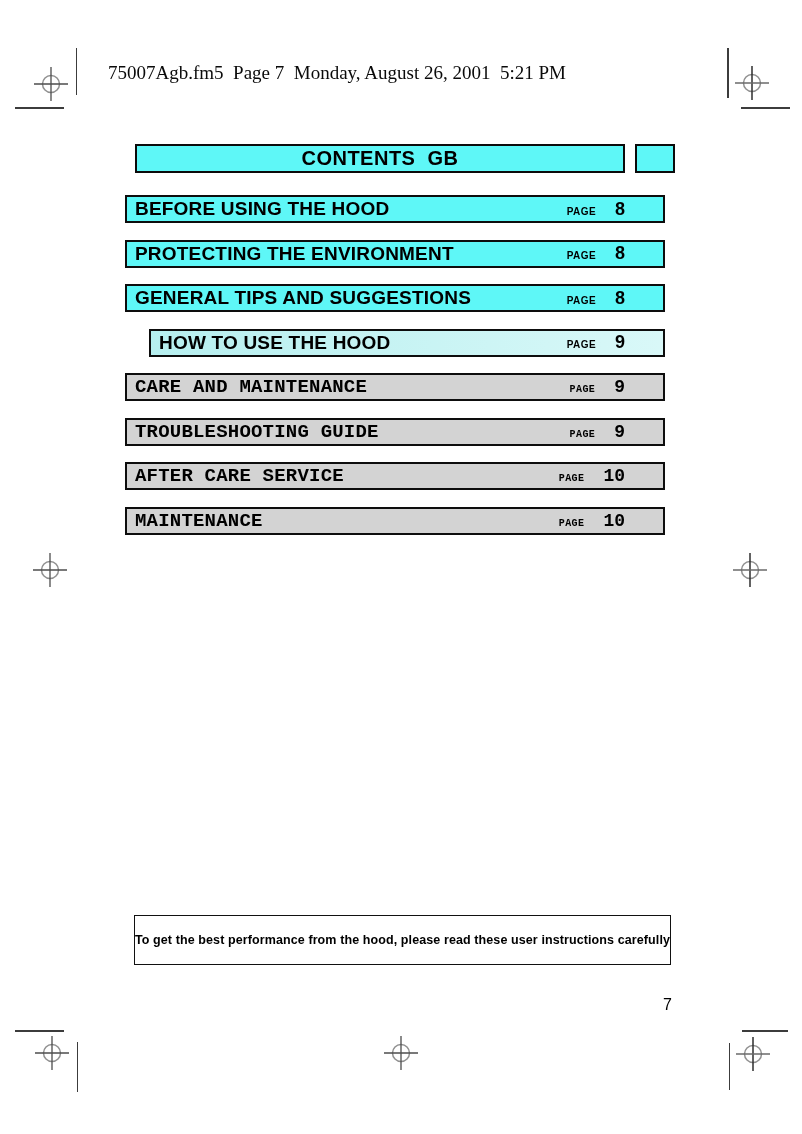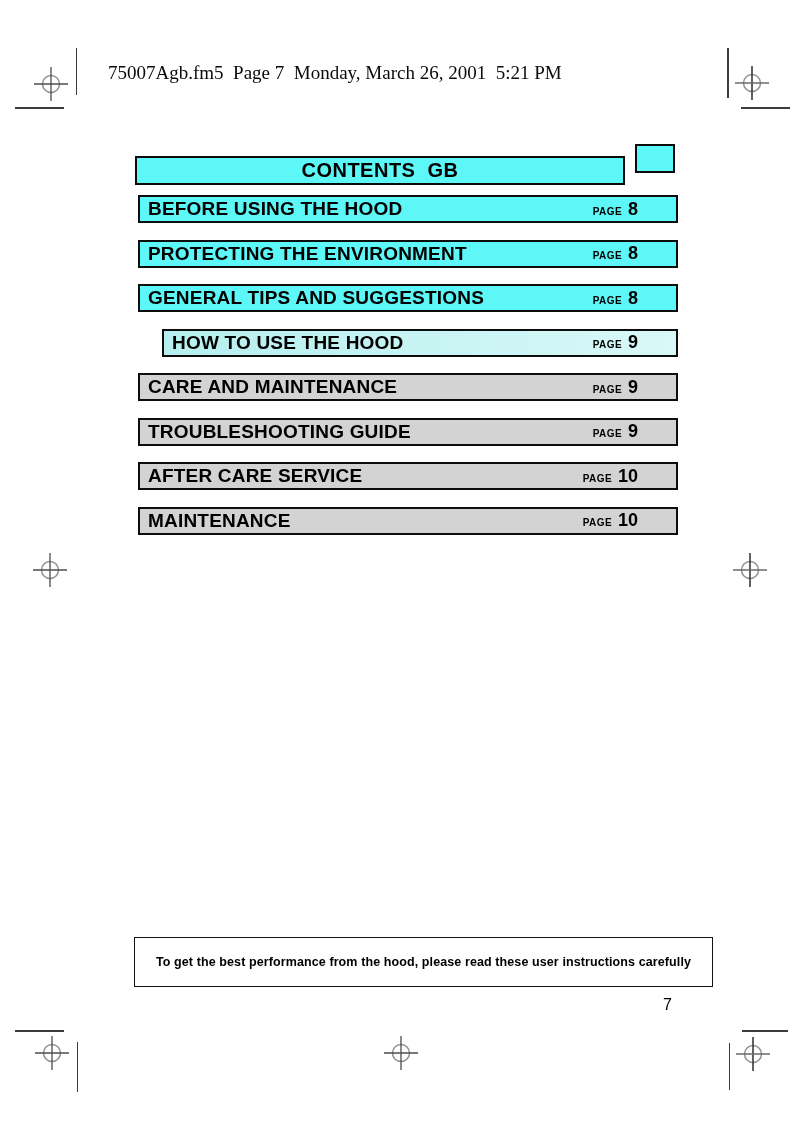--- a/index.html
+++ b/index.html
@@ -5,52 +5,52 @@
   html,body{margin:0;padding:0;background:#ffffff;}
   .sheet{position:relative;width:802px;height:1134px;background:#ffffff;overflow:hidden;
          font-family:"Liberation Sans",sans-serif;color:#000;}
 
   .print-header{position:absolute;left:108px;top:62px;
     font-family:"Liberation Serif",serif;font-size:19px;white-space:pre;color:#0a0a0a;}
 
   .regmark{position:absolute;width:36px;height:36px;}
   .rule{position:absolute;background:#3c3c3c;}
 
-  .contents-bar{position:absolute;left:135px;top:156px;width:490px;height:29px;
+  .contents-bar{position:absolute;left:135px;top:144px;width:490px;height:29px;
     background:var(--cyan,#5ef7f7);border:2px solid #0b0b0b;box-sizing:border-box;
     display:flex;align-items:center;justify-content:center;}
   .contents-title{font-weight:bold;font-size:20px;letter-spacing:.5px;white-space:pre;}
   .contents-tab{position:absolute;left:635px;top:144px;width:40px;height:29px;
     background:var(--cyan,#5ef7f7);border:2px solid #0b0b0b;box-sizing:border-box;}
 
-  .contents-list{position:absolute;left:138px;top:195px;width:540px;
+  .contents-list{position:absolute;left:125px;top:195px;width:540px;
     display:flex;flex-direction:column;gap:16.5px;}
   .toc-row{height:28px;box-sizing:border-box;border:2px solid #0d0d0d;
     display:flex;align-items:center;justify-content:space-between;padding-left:8px;}
   .row-cyan{background:var(--cyan,#5ef7f7);}
   .row-pale-cyan{background:linear-gradient(to right,#b6efef,#d9f8f8);margin-left:24px;}
-  .row-gray{background:var(--gray,#d3d3d3);}
+  .row-gray{background:var(--gray,#d3d3d3);font-family:Liberation Mono, monospace;}
   .toc-row-label{font-weight:bold;font-size:19px;letter-spacing:.2px;white-space:nowrap;}
-  .toc-page{display:flex;align-items:baseline;gap:6px;margin-right:38px;}
+  .toc-page{display:flex;align-items:baseline;gap:19px;margin-right:38px;}
   .toc-page-label{font-weight:bold;font-size:10px;letter-spacing:.4px;}
   .toc-page-number{font-weight:bold;font-size:18px;}
 
-  .note-box{position:absolute;left:134px;top:937px;width:579px;height:50px;
+  .note-box{position:absolute;left:134px;top:915px;width:537px;height:50px;
     box-sizing:border-box;border:1.5px solid #111;background:#fff;
     display:flex;align-items:center;justify-content:center;}
   .note-text{font-weight:bold;font-size:12.5px;letter-spacing:.1px;white-space:nowrap;}
 
   .page-number{position:absolute;left:600px;top:996px;width:72px;text-align:right;font-size:16px;}
 </style>
 </head>
 <body>
 
 <div class="sheet">
 
-  <div class="print-header">75007Agb.fm5  Page 7  Monday, March 26, 2001  5:21 PM</div>
+  <div class="print-header">75007Agb.fm5  Page 7  Monday, August 26, 2001  5:21 PM</div>
 
   <div class="rule" style="left:75.5px;top:48px;width:1.5px;height:47px"></div>
   <div class="rule" style="left:15px;top:107px;width:49px;height:1.5px"></div>
   <div class="rule" style="left:727px;top:48px;width:1.5px;height:50px"></div>
   <div class="rule" style="left:741px;top:107px;width:49px;height:1.5px"></div>
   <div class="rule" style="left:15px;top:1030px;width:49px;height:1.5px"></div>
   <div class="rule" style="left:76.5px;top:1042px;width:1.5px;height:50px"></div>
   <div class="rule" style="left:742px;top:1030px;width:46px;height:1.5px"></div>
   <div class="rule" style="left:728.5px;top:1043px;width:1.5px;height:47px"></div>
 

